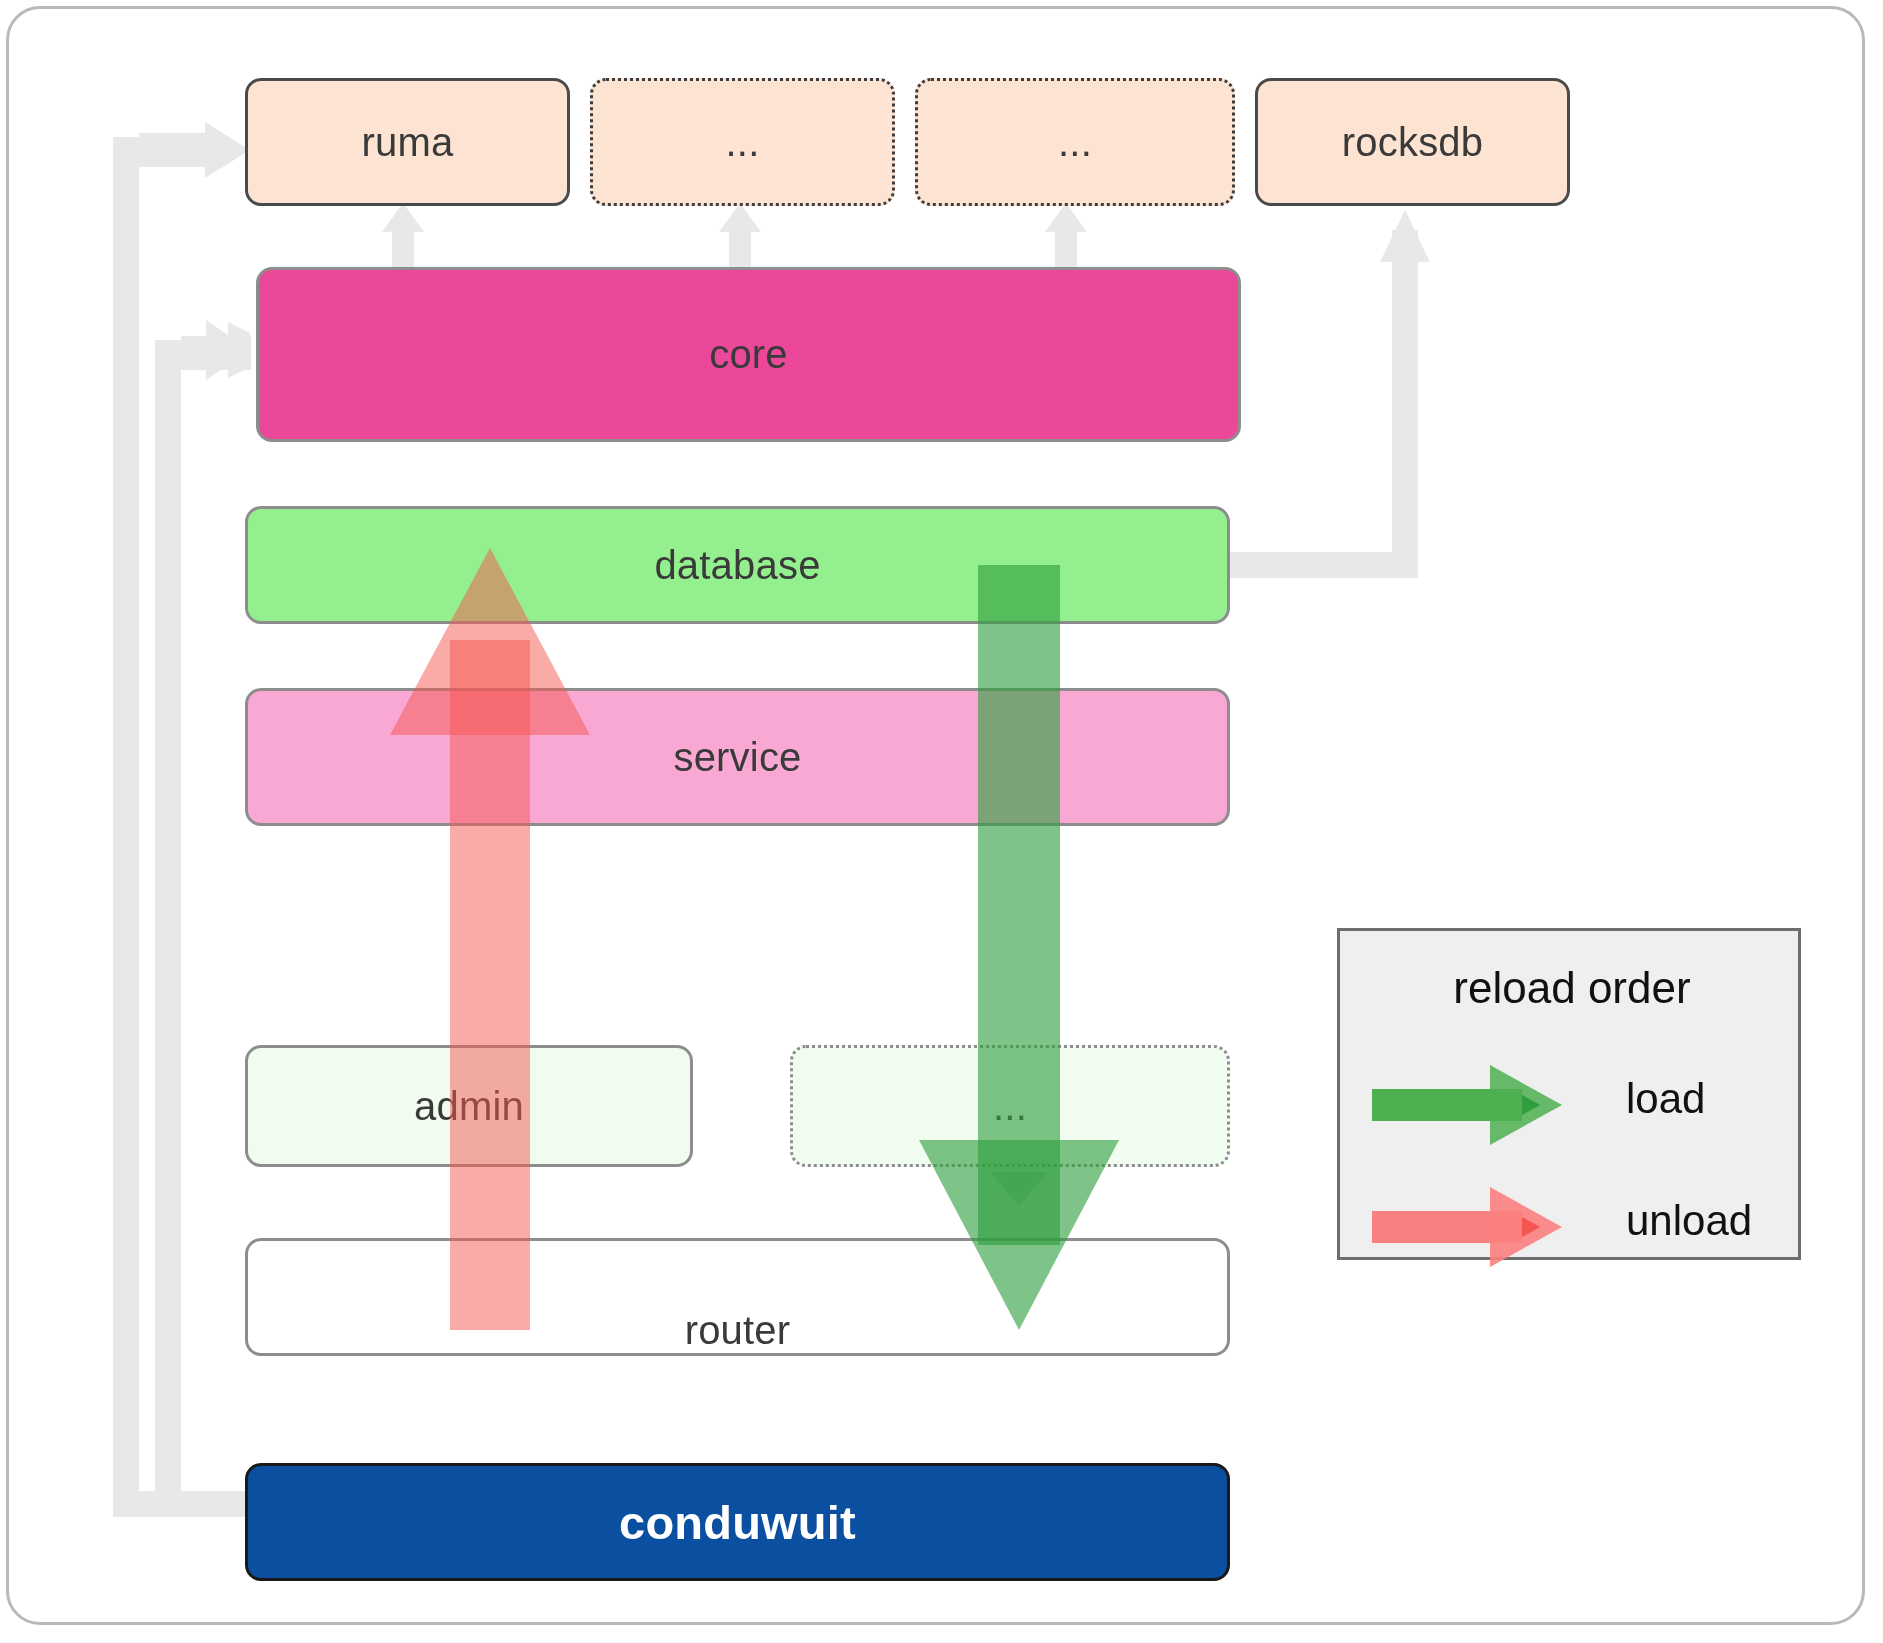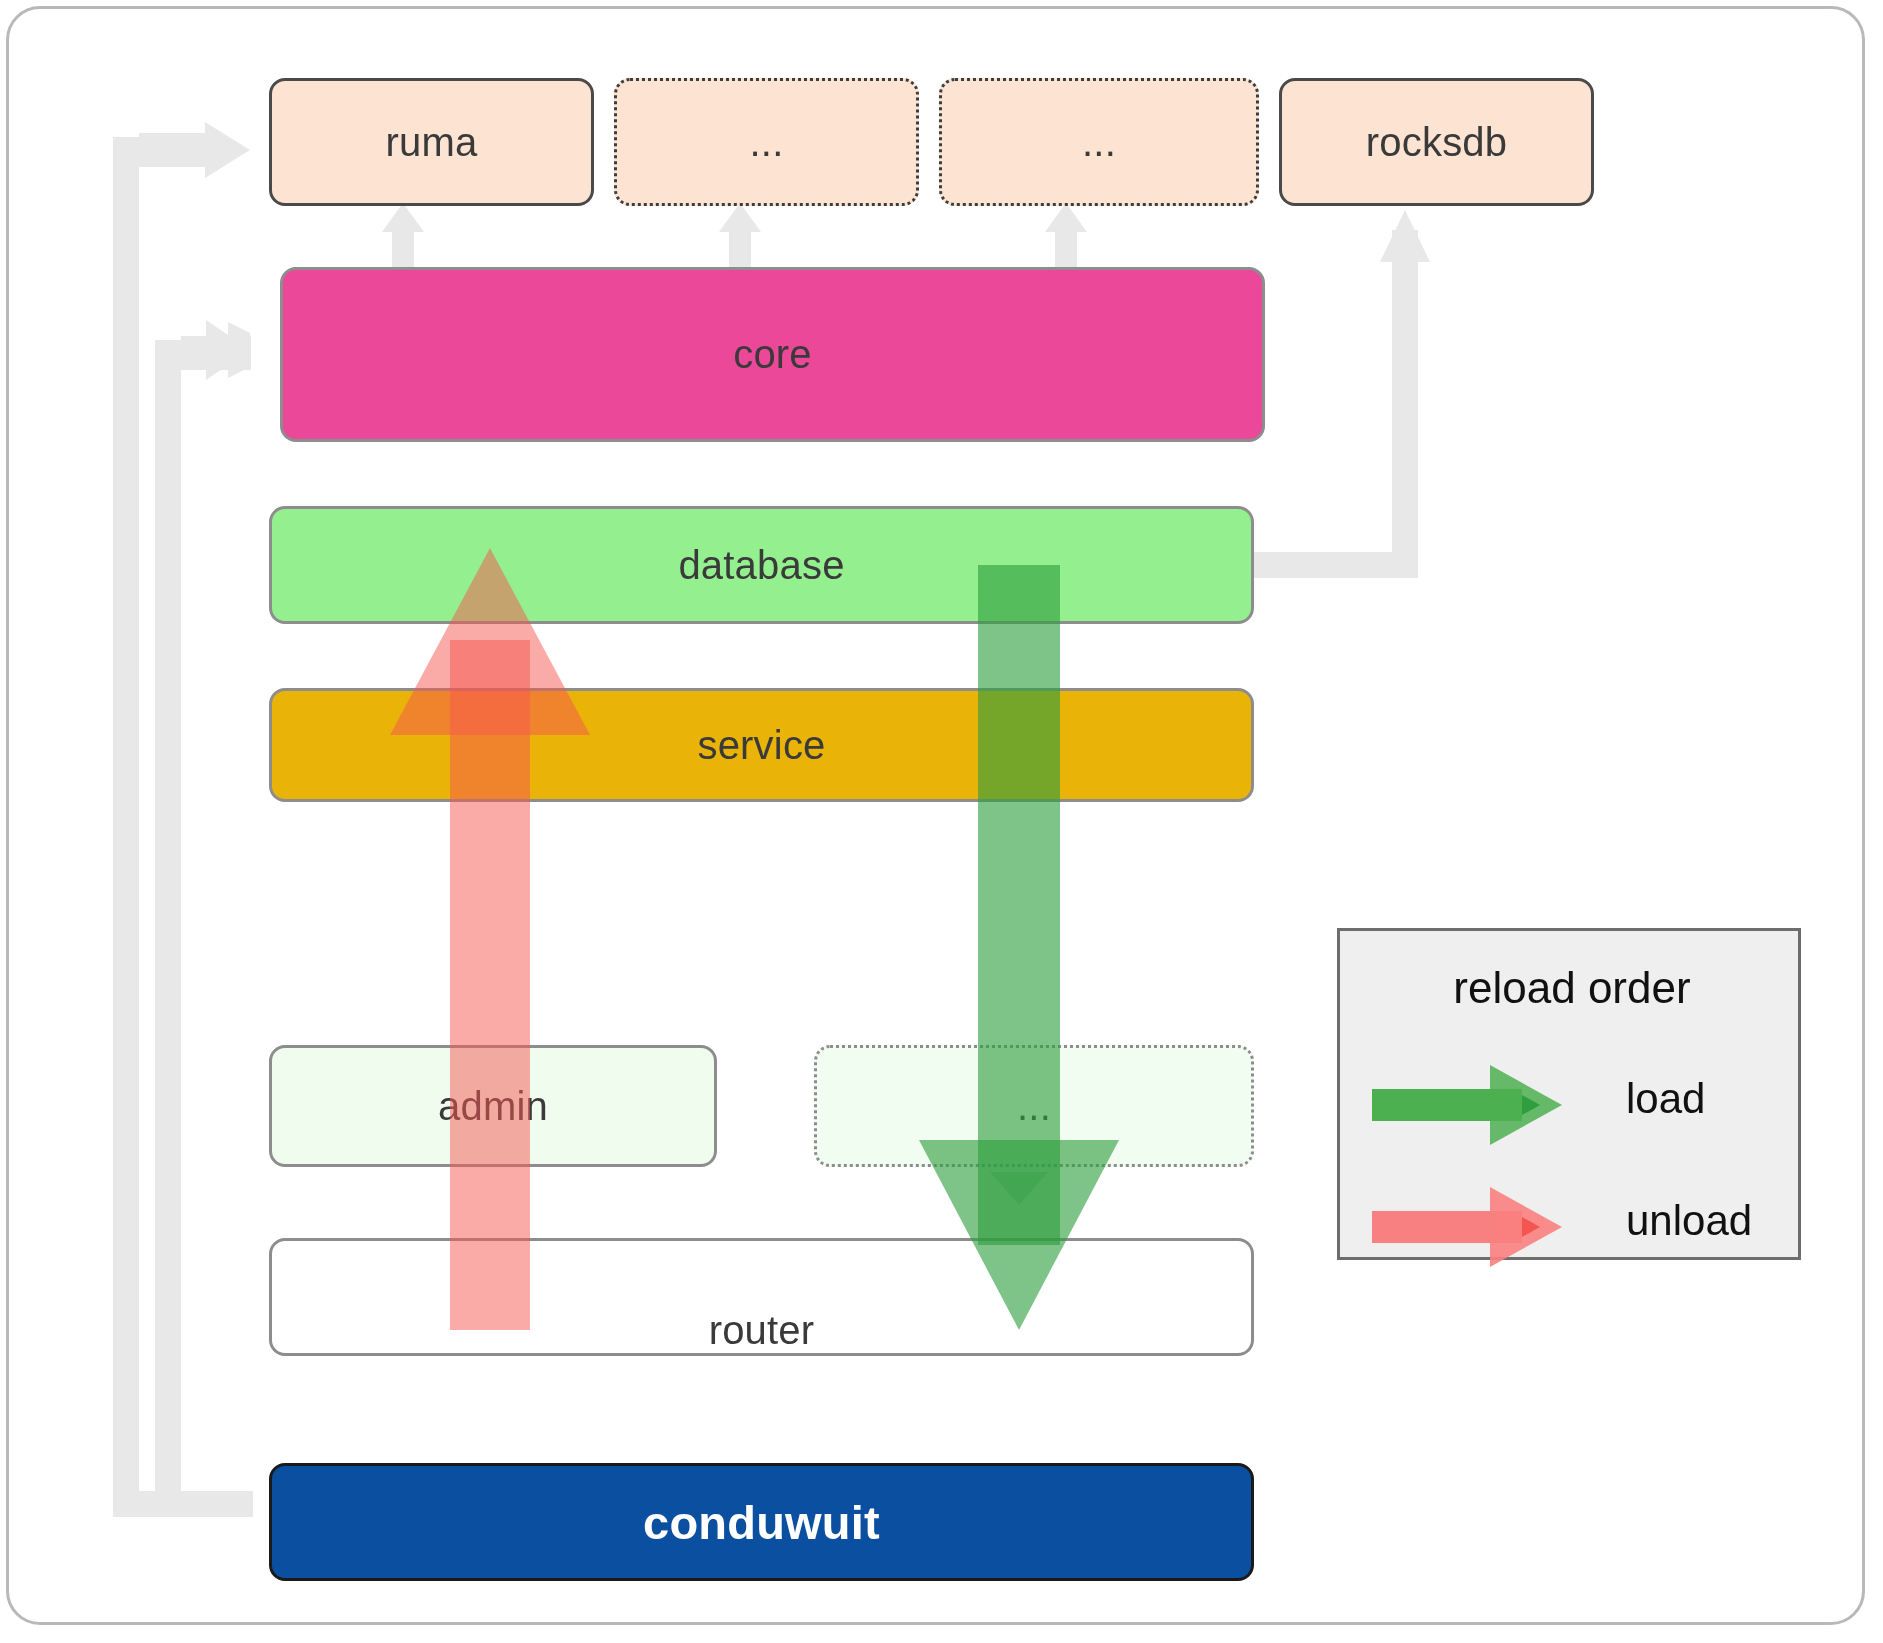--- a/index.html
+++ b/index.html
@@ -35,21 +35,20 @@
     box-sizing: border-box;
     display: flex;
     align-items: center;
     justify-content: center;
     border-radius: 14px;
     color: #3a3a3a;
     font-size: 40px;
     font-weight: 400;
     letter-spacing: 0.2px;
     white-space: nowrap;
-    margin-left: 24px;
   }
 
   
   .dep {
     background: #FCE3D2;
     border: 3px solid #4a4a4a;
     border-radius: 16px;
     height: 128px;
     top: 78px;
   }
@@ -69,21 +68,21 @@
   }
 
   
   .layer {
     border: 3px solid #8d8d8d;
     border-radius: 16px;
     left: 245px;
     width: 985px;
   }
   #node-database { background: #94F08E; top: 506px;  height: 118px; }
-  #node-service  { background: #eab308; top: 688px;  height: 114px; }
+  #node-service  { background: #f9a8d4; top: 688px;  height: 138px; }
   #node-api      { background: #E2FAE0; top: 868px;  height: 118px; }
   #node-admin    { background: #EFFCEE; top: 1045px; height: 122px; width: 448px; }
   #node-etc      {
     background: #F2FDF1; top: 1045px; height: 122px;
     left: 790px; width: 440px;
     border: 3px dotted #8d8d8d;
   }
   #node-router   { background: #ffffff; top: 1238px; height: 118px; align-items: flex-end; }
 
   

